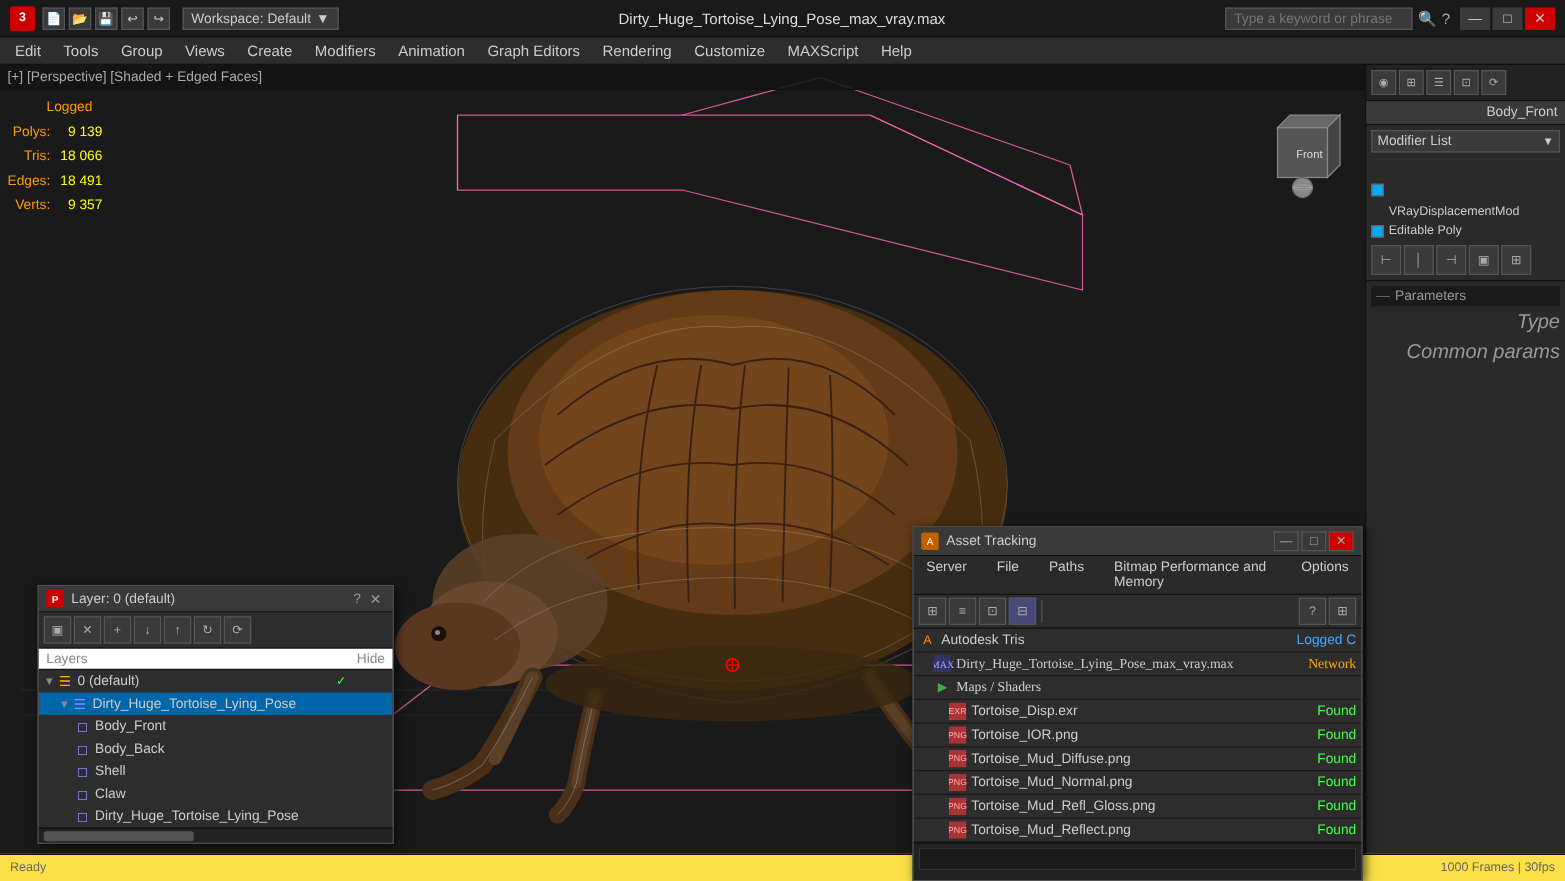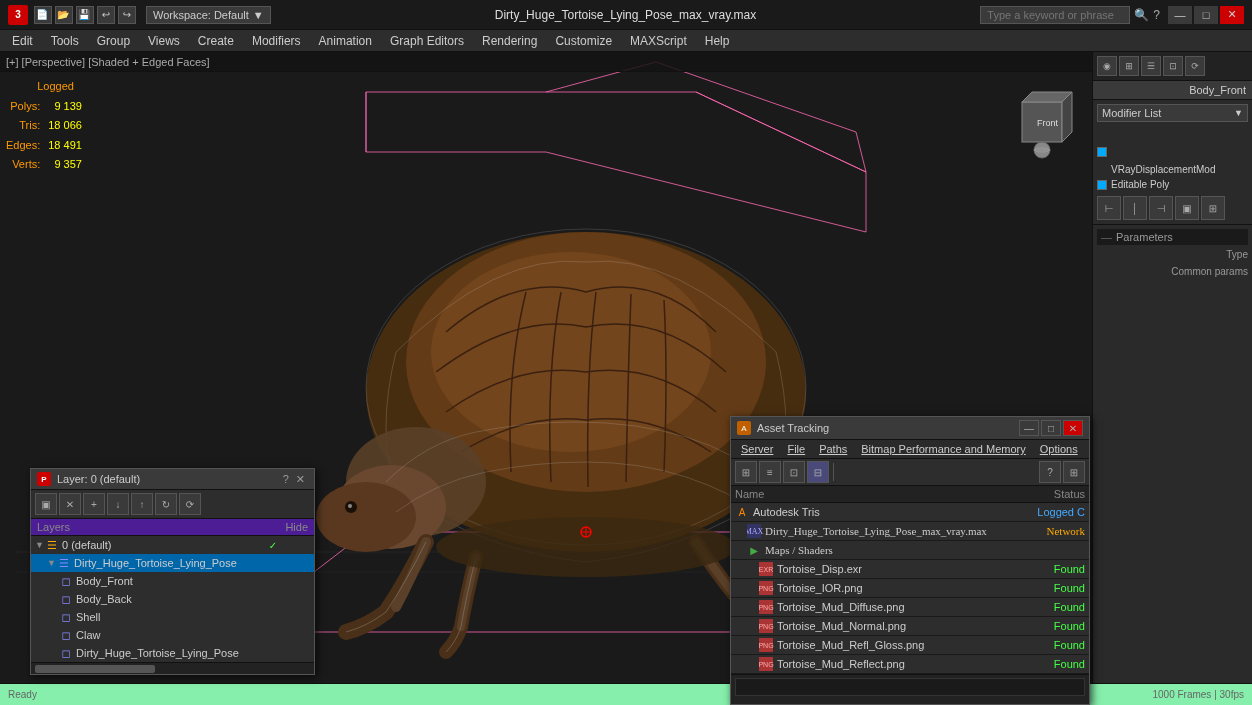--- a/index.html
+++ b/index.html
@@ -46,39 +46,39 @@
     .mod-checkbox.checked { background: #0af; }
     
     #toolbar-row { display: flex; gap: 2px; padding: 4px; background: #2a2a2a; border-bottom: 1px solid #111; }
     #toolbar-row .tb-icon { width: 24px; height: 24px; background: #3a3a3a; border: 1px solid #555; display: flex; align-items: center; justify-content: center; font-size: 10px; cursor: pointer; color: #aaa; }
 
     
     #params-panel { padding: 4px; }
     #params-header { background: #1a1a1a; padding: 2px 4px; font-size: 11px; color: #999; margin-bottom: 4px; display: flex; align-items: center; gap: 4px; }
     #params-header::before { content: '—'; color: #666; }
     .param-section { margin-bottom: 4px; }
-    .param-label { font-size: 10px; color: #999; margin-bottom: 2px; }
+    .param-label { font-size: 16px; color: #999; margin-bottom: 2px; font-style: italic; }
     .radio-group { display: flex; flex-direction: column; gap: 2px; }
     .radio-item { display: flex; align-items: center; gap: 4px; font-size: 11px; color: #ccc; }
     .radio-dot { width: 10px; height: 10px; border-radius: 50%; border: 1px solid #666; background: #222; }
     .radio-dot.selected { background: #0af; border-color: #0af; }
 
     
-    #bottom-bar { position: absolute; bottom: 0; left: 0; right: 0; height: 22px; background: #86efac; border-top: 1px solid #111; display: flex; align-items: center; padding: 0 8px; font-size: 10px; color: #666; }
+    #bottom-bar { position: absolute; bottom: 0; left: 0; right: 0; height: 22px; background: #fde047; border-top: 1px solid #111; display: flex; align-items: center; padding: 0 8px; font-size: 10px; color: #666; }
 
     
     #layer-panel { position: absolute; left: 30px; bottom: 30px; width: 285px; background: #2d2d2d; border: 1px solid #555; box-shadow: 2px 2px 8px rgba(0,0,0,0.7); z-index: 100; }
     #layer-panel-title { background: #3a3a3a; padding: 3px 6px; font-size: 11px; color: #ccc; display: flex; align-items: center; justify-content: space-between; cursor: move; border-bottom: 1px solid #111; }
     #layer-panel-title .title-text { display: flex; align-items: center; gap: 6px; }
     #layer-panel-title .panel-icon { width: 14px; height: 14px; background: #c00; border-radius: 2px; display: flex; align-items: center; justify-content: center; font-size: 8px; color: #fff; font-weight: bold; }
     #layer-panel-controls { display: flex; gap: 1px; }
     #layer-panel-controls span { font-size: 11px; cursor: pointer; color: #999; padding: 0 3px; }
     #layer-toolbar { display: flex; gap: 2px; padding: 3px 4px; background: #2d2d2d; border-bottom: 1px solid #111; }
     #layer-toolbar .lt-btn { width: 22px; height: 22px; background: #3a3a3a; border: 1px solid #555; display: flex; align-items: center; justify-content: center; font-size: 10px; cursor: pointer; color: #aaa; }
-    #layer-header { display: flex; align-items: center; padding: 2px 6px; background: #4c1d95; border-bottom: 1px solid #111; font-size: 11px; color: #888; }
+    #layer-header { display: flex; align-items: center; padding: 2px 6px; background: #ffffff; border-bottom: 1px solid #111; font-size: 11px; color: #888; }
     #layer-header .lh-name { flex: 1; }
     #layer-header .lh-hide { width: 40px; text-align: right; }
     #layer-list { max-height: 160px; overflow-y: auto; }
     .layer-item { display: flex; align-items: center; padding: 2px 4px; font-size: 11px; cursor: pointer; min-height: 18px; }
     .layer-item.selected { background: #0066aa; }
     .layer-indent { width: 12px; flex-shrink: 0; }
     .layer-expand { width: 10px; color: #888; font-size: 9px; }
     .layer-icon { width: 14px; height: 14px; flex-shrink: 0; margin-right: 3px; display: flex; align-items: center; justify-content: center; }
     .layer-name { flex: 1; color: #ccc; white-space: nowrap; overflow: hidden; text-overflow: ellipsis; }
     .layer-check { width: 14px; text-align: center; color: #4f4; font-size: 10px; }
@@ -86,21 +86,21 @@
     #layer-scrollbar-inner { width: 120px; height: 8px; background: #555; border-radius: 2px; }
 
     
     #asset-panel { position: absolute; right: 162px; bottom: 0; width: 360px; background: #2d2d2d; border: 1px solid #555; box-shadow: 2px 2px 8px rgba(0,0,0,0.7); z-index: 100; }
     #asset-panel-title { background: #3a3a3a; padding: 3px 6px; font-size: 11px; color: #ccc; display: flex; align-items: center; justify-content: space-between; cursor: move; border-bottom: 1px solid #111; }
     #asset-panel-title .title-left { display: flex; align-items: center; gap: 6px; }
     #asset-panel-title .ap-icon { width: 14px; height: 14px; background: #c06000; border-radius: 2px; display: flex; align-items: center; justify-content: center; font-size: 8px; color: #fff; }
     #asset-panel-controls { display: flex; gap: 2px; }
     #asset-panel-controls span { width: 20px; height: 16px; background: #3a3a3a; border: 1px solid #555; display: flex; align-items: center; justify-content: center; font-size: 10px; cursor: pointer; color: #aaa; }
     #asset-panel-controls .close-btn { background: #c00; }
-    #asset-menu { display: flex; gap: 2px; padding: 2px 4px; background: #2a2a2a; border-bottom: 1px solid #111; text-decoration: underline; }
+    #asset-menu { display: flex; gap: 12px; padding: 2px 4px; background: #2a2a2a; border-bottom: 1px solid #111; }
     #asset-menu .am-item { font-size: 11px; color: #ccc; padding: 1px 6px; cursor: pointer; }
     #asset-toolbar { display: flex; gap: 2px; padding: 2px 4px; background: #2d2d2d; border-bottom: 1px solid #111; align-items: center; }
     #asset-toolbar .at-btn { width: 22px; height: 22px; background: #3a3a3a; border: 1px solid #555; display: flex; align-items: center; justify-content: center; font-size: 10px; cursor: pointer; color: #aaa; }
     #asset-toolbar .at-sep { width: 1px; height: 18px; background: #555; margin: 0 2px; }
     #asset-table { width: 100%; }
     #asset-table-header { display: flex; background: #222; border-bottom: 1px solid #111; padding: 2px 4px; }
     #asset-table-header .col-name { flex: 1; font-size: 11px; color: #888; }
     #asset-table-header .col-status { width: 80px; font-size: 11px; color: #888; text-align: right; }
     .asset-row { display: flex; align-items: center; padding: 2px 4px; border-bottom: 1px solid #1a1a1a; min-height: 18px; }
     .asset-row.indent1 { padding-left: 16px; font-family: Liberation Serif, serif; }
@@ -431,24 +431,20 @@
     <div class="at-btn">≡</div>
     <div class="at-btn">⊡</div>
     <div class="at-btn" style="background:#4a4a7a;">⊟</div>
     <div class="at-sep"></div>
     <div style="flex:1;"></div>
     <div class="at-btn">?</div>
     <div class="at-btn">⊞</div>
   </div>
 
   <div id="asset-table">
-    <div id="asset-table-header">
-      <div class="col-name">Name</div>
-      <div class="col-status">Status</div>
-    </div>
 
     <div class="asset-row">
       <div class="asset-row-name">
         <span class="asset-icon icon-autodesk">A</span>
         <span>Autodesk Tris</span>
       </div>
       <div class="asset-row-status status-logged">Logged C</div>
     </div>
 
     <div class="asset-row indent1">

